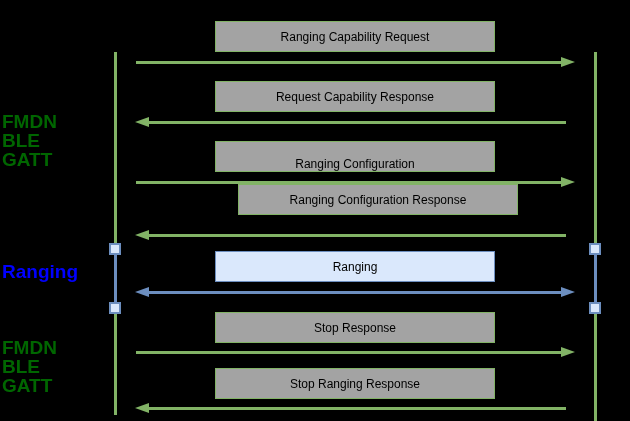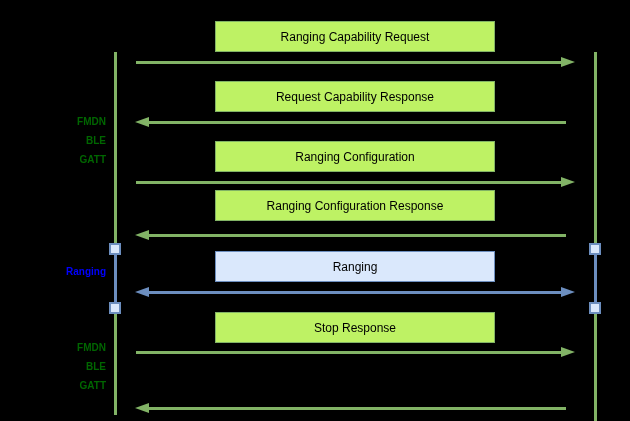--- a/index.html
+++ b/index.html
@@ -36,21 +36,21 @@
     left: 215px;
     width: 280px;
     height: 31px;
     box-sizing: border-box;
     display: flex;
     align-items: center;
     justify-content: center;
     font-size: 12px;
     color: #000000;
   }
-  .msg-box.green { background: #bef264; border: 1.5px solid #82b366; }
+  .msg-box.green { background: #a3a3a3; border: 1.5px solid #82b366; }
   .msg-box.blue  { background: #dae8fc; border: 1.5px solid #6c8ebf; }
   
   .arrow-line {
     position: absolute;
     height: 3px;
   }
   .arrow-line.green { background: #82b366; }
   .arrow-line.blue  { background: #6c8ebf; }
   .head {
     position: absolute;
@@ -61,23 +61,23 @@
   }
   .head.right.green { border-left: 14px solid #82b366; }
   .head.left.green  { border-right: 14px solid #82b366; }
   .head.right.blue  { border-left: 14px solid #6c8ebf; }
   .head.left.blue   { border-right: 14px solid #6c8ebf; }
   
   .side-label {
     position: absolute;
     left: 2px;
     width: 104px;
-    text-align: right;
+    text-align: left;
     font-weight: bold;
-    font-size: 10px;
+    font-size: 19px;
     line-height: 19px;
     white-space: pre-line;
   }
   .side-label.green { color: #006600; }
   .side-label.blue  { color: #0000ff; }
 </style>
 </head>
 <body>
 
 <div class="stage">
@@ -104,41 +104,44 @@
     </div>
   <div class="arrow-line green" style="left:136px; top:60.5px; width:425px;"></div>
   <div class="head right green" style="left:561px; top:56.5px;"></div>
 
   <div class="msg-box green" style="top:81px;">
       <span>Request Capability Response</span>
     </div>
   <div class="arrow-line green" style="left:149px; top:120.5px; width:417px;"></div>
   <div class="head left green" style="left:135px; top:116.5px;"></div>
 
-  <div class="msg-box green" style="top:141px;">
+  <div class="msg-box green" style="top:141px;align-items:flex-end;">
       <span>Ranging Configuration</span>
     </div>
   <div class="arrow-line green" style="left:136px; top:180.5px; width:425px;"></div>
   <div class="head right green" style="left:561px; top:176.5px;"></div>
 
-  <div class="msg-box green" style="top:190px;">
+  <div class="msg-box green" style="top:184px;margin-left:23px;">
       <span>Ranging Configuration Response</span>
     </div>
   <div class="arrow-line green" style="left:149px; top:233.5px; width:417px;"></div>
   <div class="head left green" style="left:135px; top:229.5px;"></div>
 
   <div class="msg-box blue" style="top:251px;">
       <span>Ranging</span>
     </div>
   <div class="arrow-line blue" style="left:149px; top:290.5px; width:412px;"></div>
   <div class="head left blue" style="left:135px; top:286.5px;"></div>
   <div class="head right blue" style="left:561px; top:286.5px;"></div>
 
   <div class="msg-box green" style="top:312px;">
       <span>Stop Response</span>
     </div>
   <div class="arrow-line green" style="left:136px; top:350.5px; width:425px;"></div>
   <div class="head right green" style="left:561px; top:346.5px;"></div>
 
+  <div class="msg-box green" style="top:368px;">
+      <span>Stop Ranging Response</span>
+    </div>
   <div class="arrow-line green" style="left:149px; top:406.5px; width:417px;"></div>
   <div class="head left green" style="left:135px; top:402.5px;"></div>
 
 </div>
 
 </body></html>

